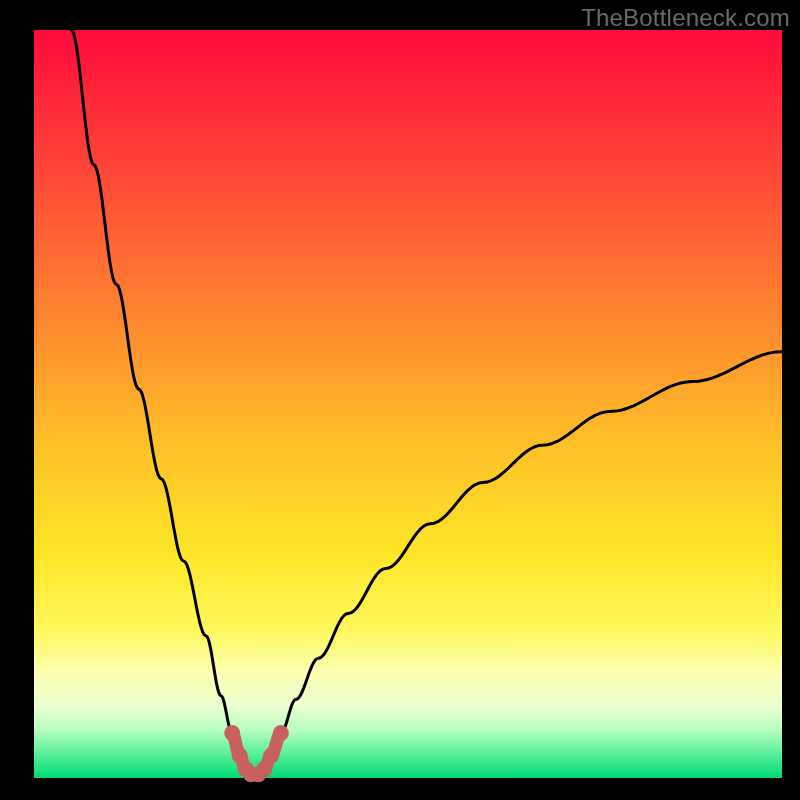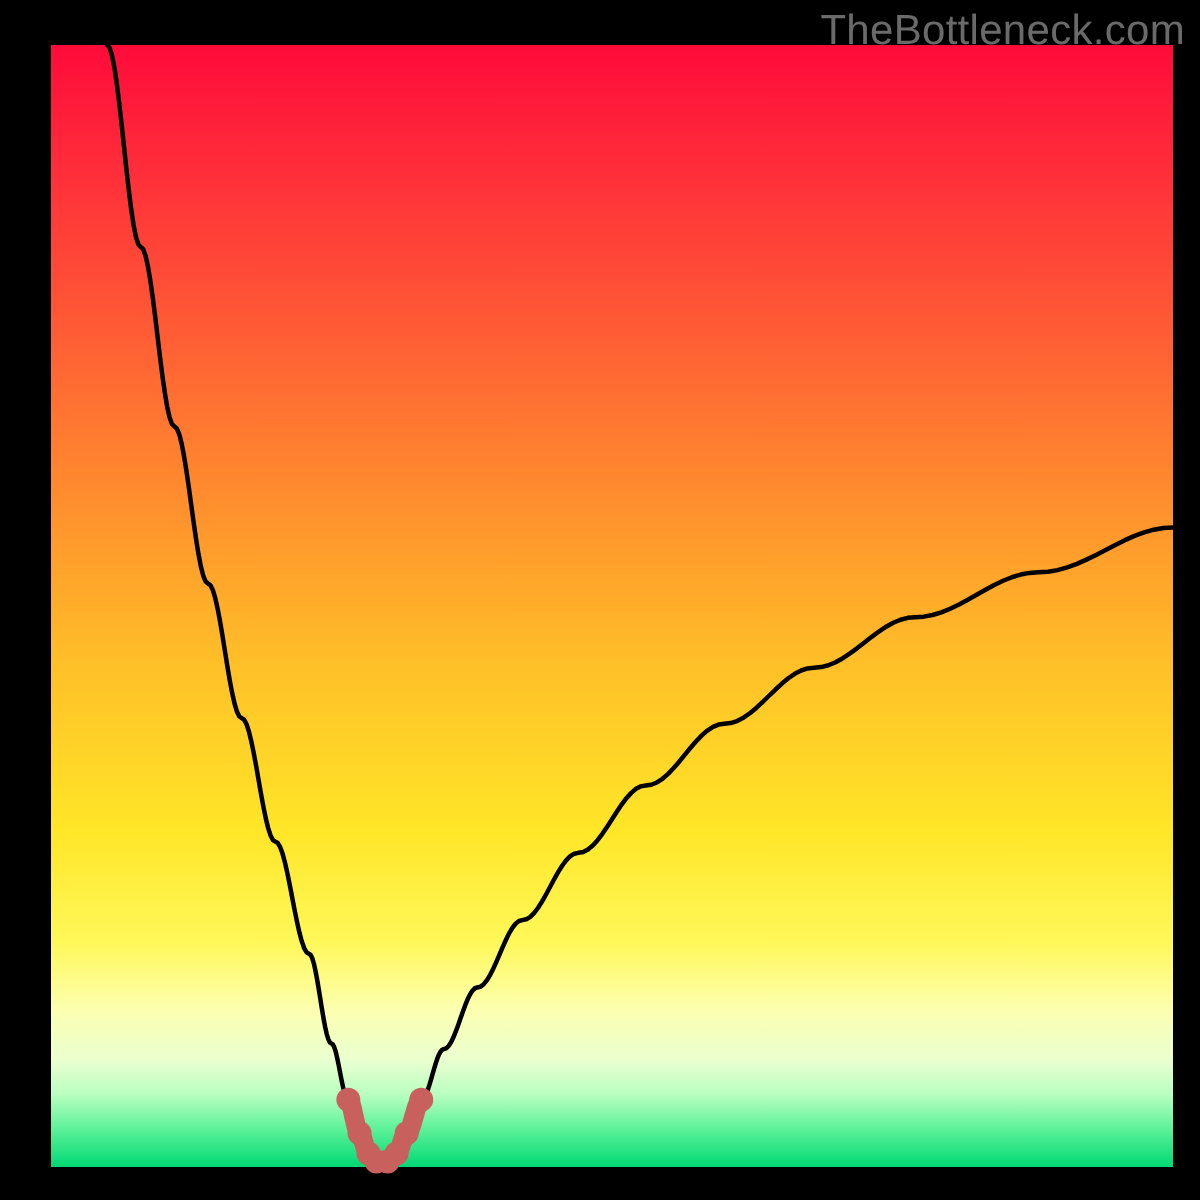--- a/index.html
+++ b/index.html
@@ -17,21 +17,21 @@
     left: 0;
     width: 800px;
     height: 800px;
     background: #000;
   }
   .watermark {
     position: absolute;
     top: 4px;
     right: 10px;
     color: #6a6a6a;
-    font-size: 28px;
+    font-size: 24px;
     font-weight: 400;
     letter-spacing: 0.2px;
     z-index: 50;
   }
   svg {
     position: absolute;
     top: 0;
     left: 0;
   }
 </style>

